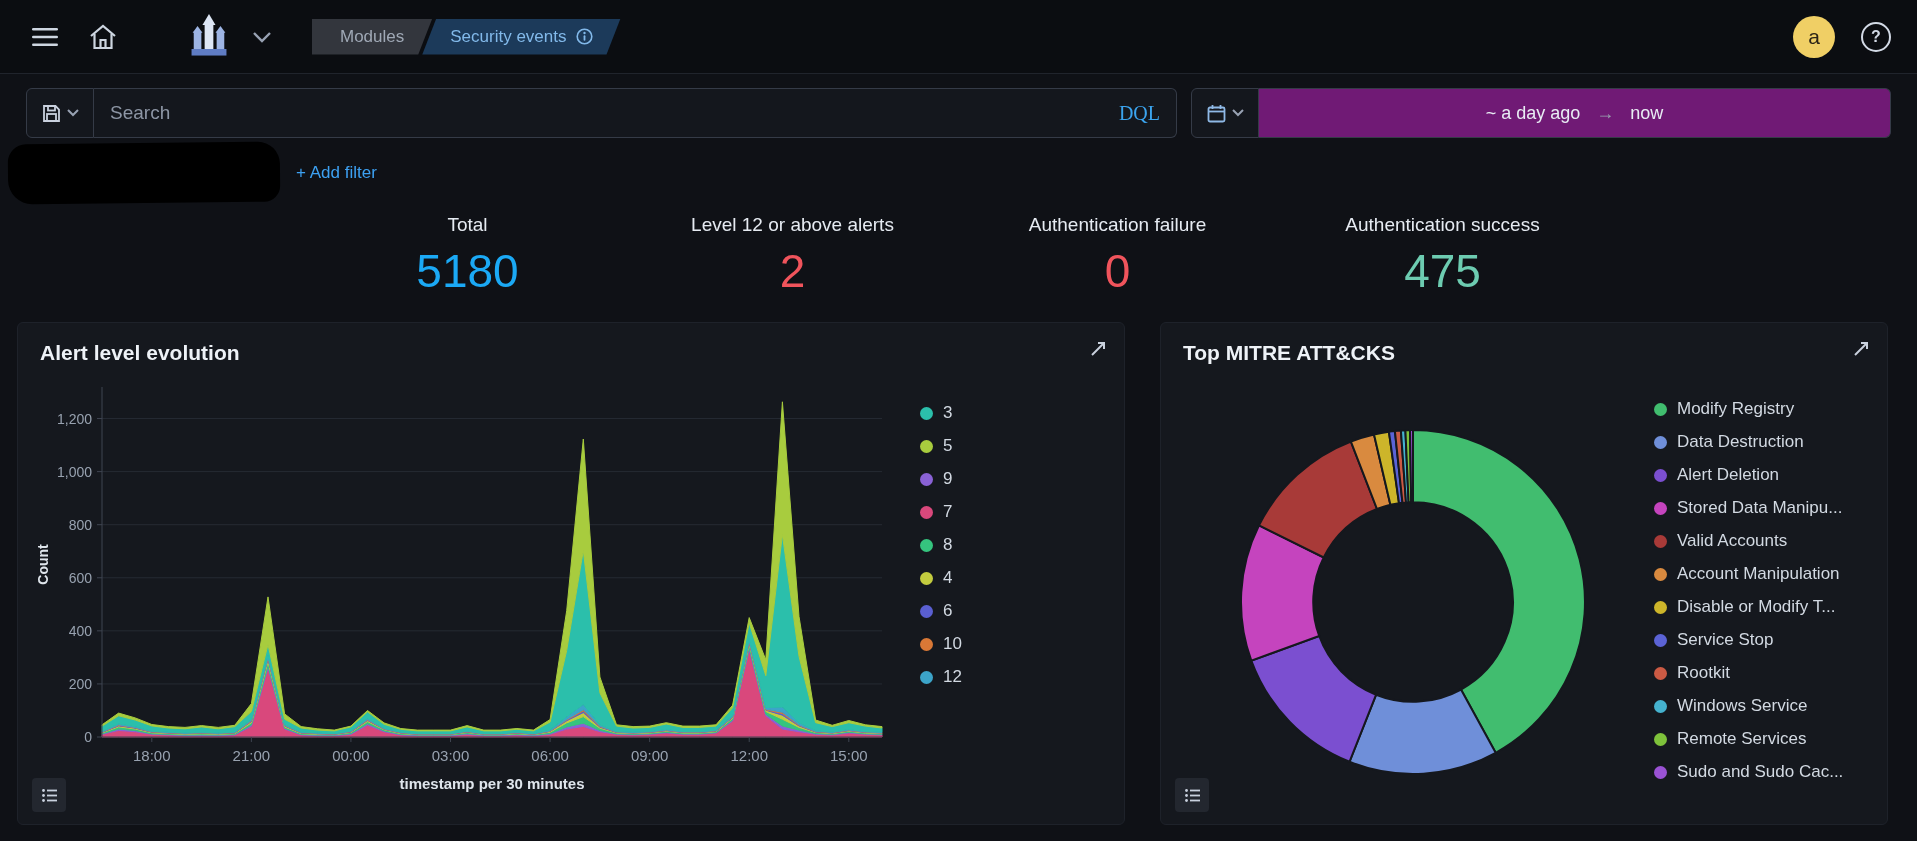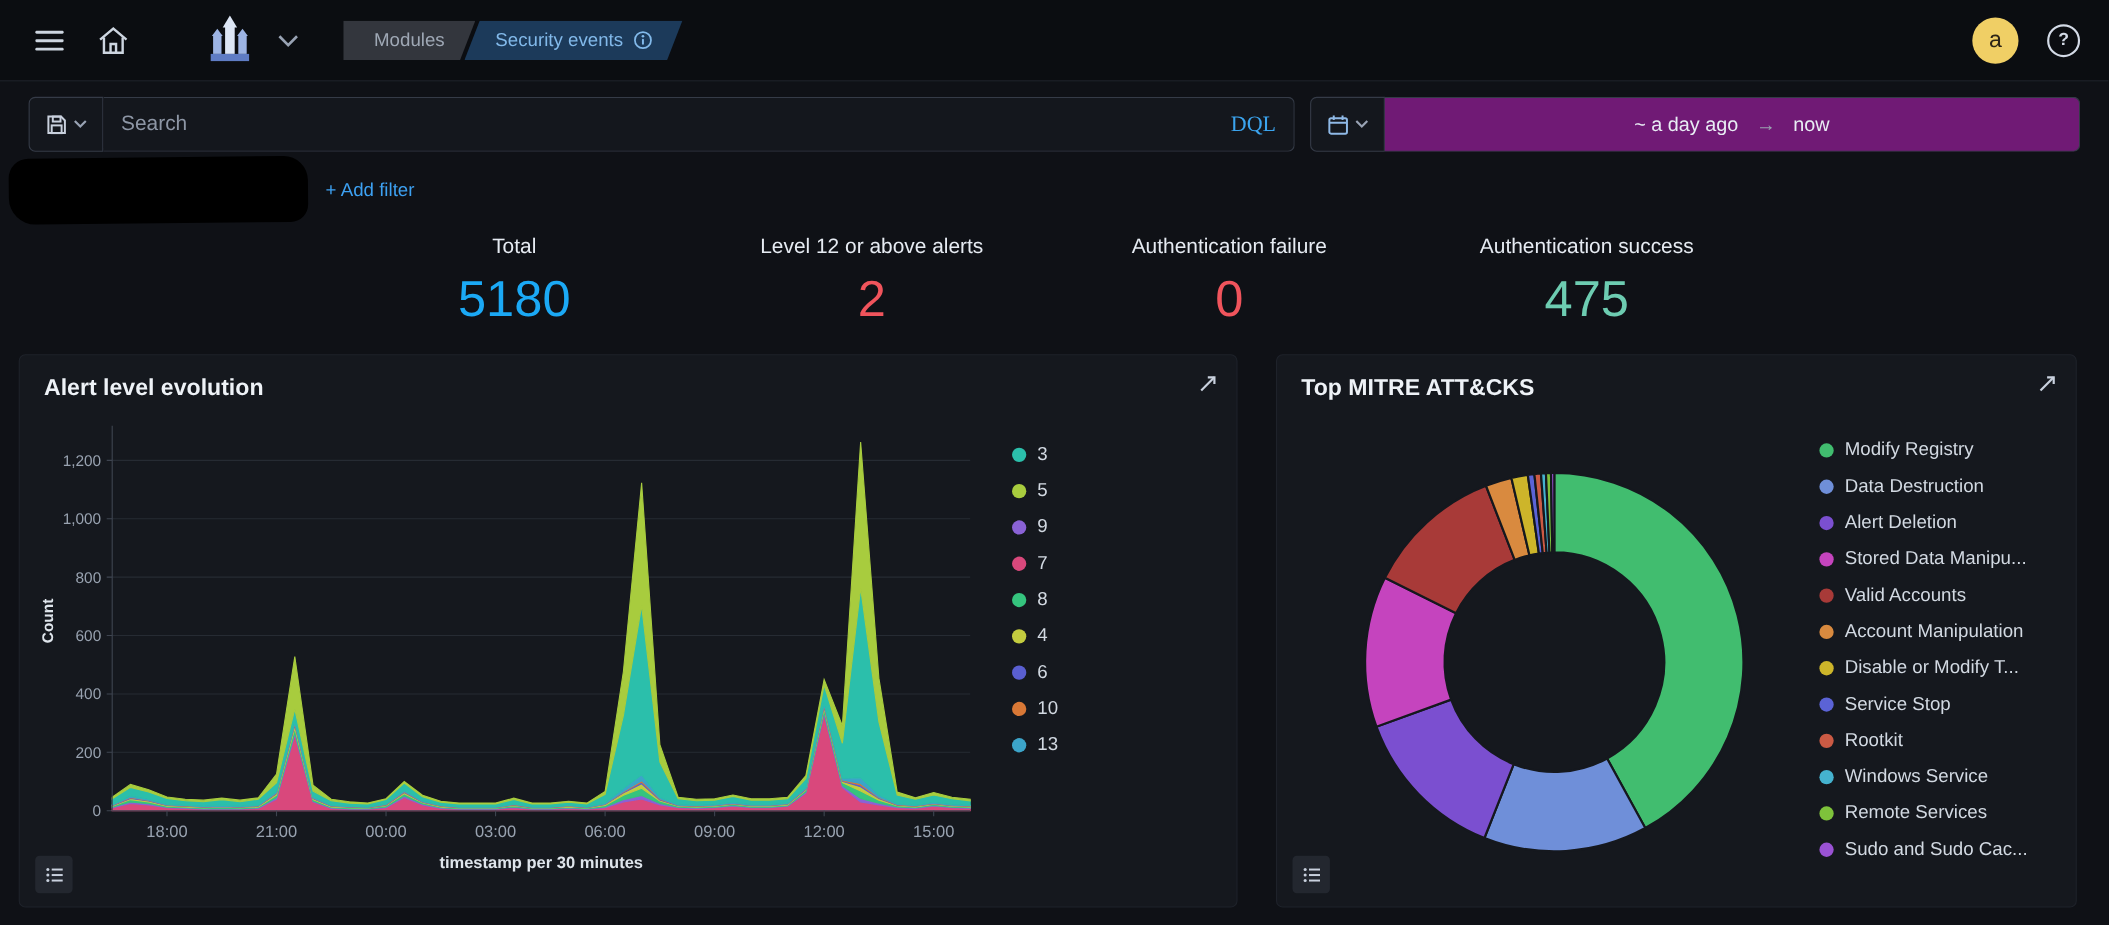--- a/index.html
+++ b/index.html
@@ -310,21 +310,21 @@
           <div class="legend-item">
             <span class="legend-dot" style="background:#5A5FD1"></span>
             <span>6</span>
           </div>
           <div class="legend-item">
             <span class="legend-dot" style="background:#D97836"></span>
             <span>10</span>
           </div>
           <div class="legend-item">
             <span class="legend-dot" style="background:#3CA4C9"></span>
-            <span>13</span>
+            <span>12</span>
           </div>
         </div>
     </div>
     <button class="legend-toggle-btn">
       <svg width="17" height="17" viewBox="0 0 17 17">
         <circle cx="2.5" cy="3.5" r="1.4" fill="#c9d1de"></circle>
         <rect x="6" y="2.6" width="10" height="1.8" fill="#c9d1de"></rect>
         <circle cx="2.5" cy="8.5" r="1.4" fill="#c9d1de"></circle>
         <rect x="6" y="7.6" width="10" height="1.8" fill="#c9d1de"></rect>
         <circle cx="2.5" cy="13.5" r="1.4" fill="#c9d1de"></circle>

